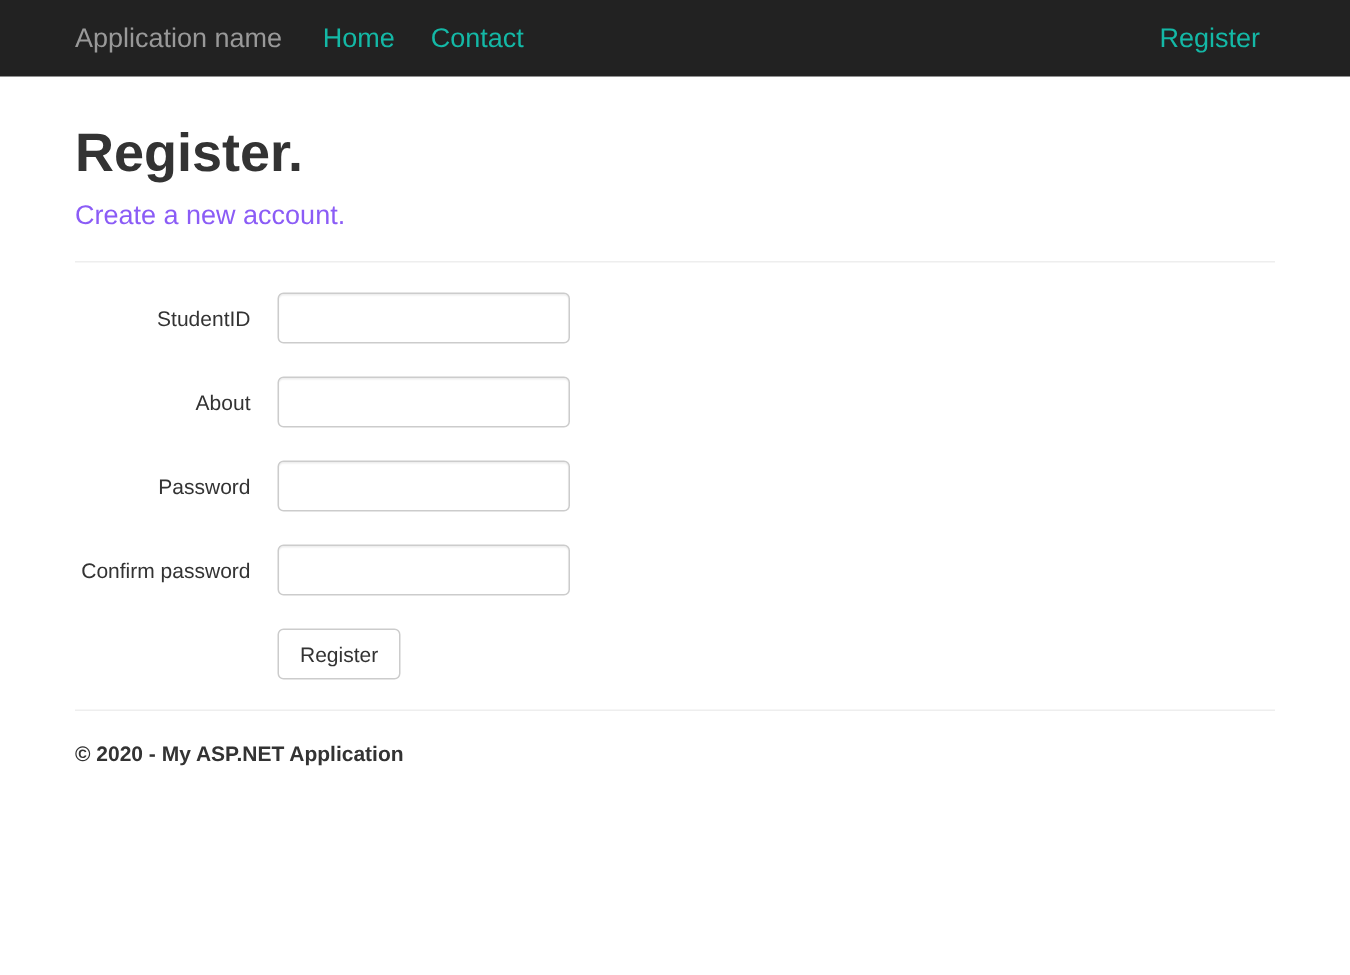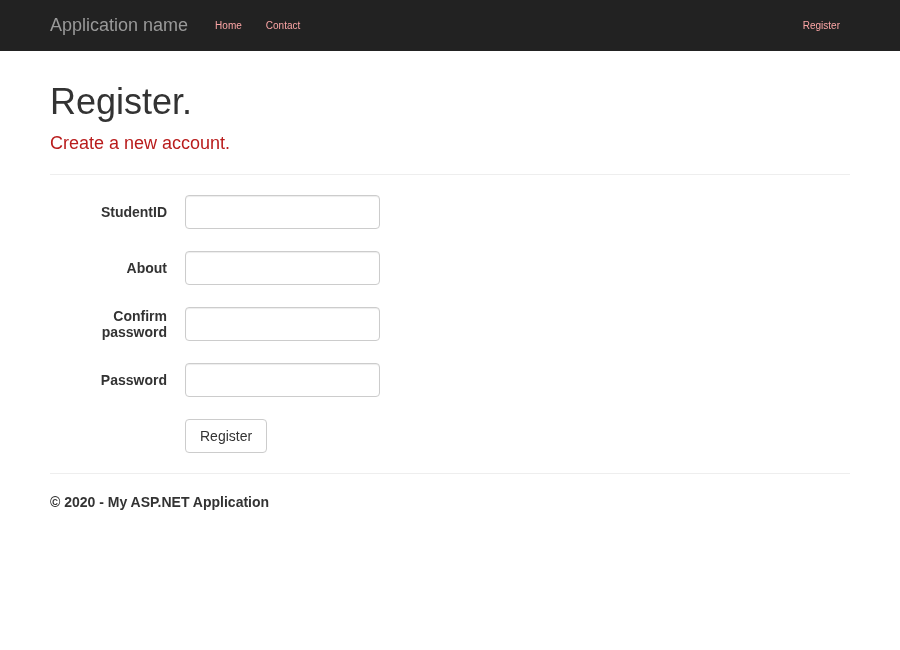--- a/index.html
+++ b/index.html
@@ -35,66 +35,66 @@
       color: #999;
       font-size: 18px;
       padding: 15px 15px 15px 0;
       text-decoration: none;
     }
     .nav-links {
       display: flex;
       list-style: none;
     }
     .nav-links li a {
-      color: #fca5a5;
+      color: #14b8a6;
       padding: 15px 12px;
       display: block;
       text-decoration: none;
-      font-size: 10px;
+      font-size: 18px;
     }
     .navbar-right .nav-links li a {
       padding: 15px 10px;
     }
     .container {
       width: 800px;
       margin: 0 auto;
       padding: 0 0;
     }
     h1 {
       font-size: 36px;
-      font-weight: 400;
+      font-weight: 700;
       margin-top: 30px;
       margin-bottom: 10px;
       color: #333;
     }
     h4 {
       font-size: 18px;
       font-weight: 500;
       margin-bottom: 12px;
-      color: #b91c1c;
+      color: #8b5cf6;
     }
     hr {
       border: 0;
       border-top: 1px solid #eee;
       margin-top: 20px;
       margin-bottom: 20px;
     }
     .form-horizontal {
       margin-top: 20px;
     }
     .form-group {
       display: flex;
       align-items: center;
       margin-bottom: 22px;
     }
     .control-label {
       width: 135px;
       text-align: right;
       padding-right: 18px;
-      font-weight: 700;
+      font-weight: 400;
       font-size: 14px;
       color: #333;
     }
     .form-control {
       width: 195px;
       height: 34px;
       padding: 6px 12px;
       font-size: 14px;
       color: #555;
       background: #fff;
@@ -159,25 +159,25 @@
   <form class="form-horizontal">
     <div class="form-group">
       <label class="control-label">StudentID</label>
       <input type="text" class="form-control" value="" style="">
     </div>
     <div class="form-group">
       <label class="control-label">About</label>
       <input type="text" class="form-control" value="" style="">
     </div>
     <div class="form-group">
-      <label class="control-label">Confirm password</label>
+      <label class="control-label">Password</label>
       <input type="password" class="form-control" value="" style="">
     </div>
     <div class="form-group">
-      <label class="control-label">Password</label>
+      <label class="control-label">Confirm password</label>
       <input type="password" class="form-control" value="" style="">
     </div>
     <div class="btn-row">
       <button type="button" class="btn-default">Register</button>
     </div>
   </form>
 
   <hr>
   <footer class="footer">
     <p>© 2020 - My ASP.NET Application</p>

